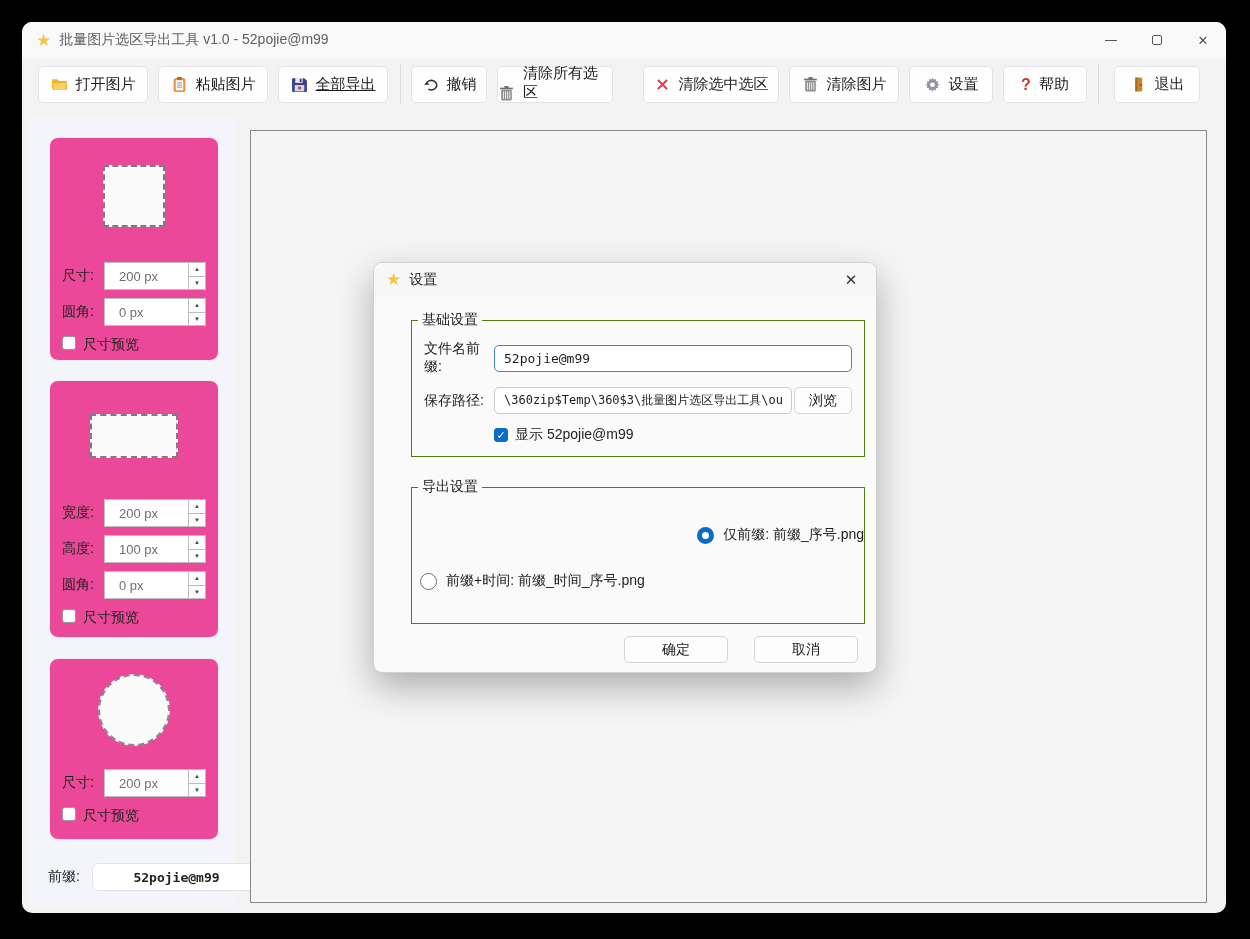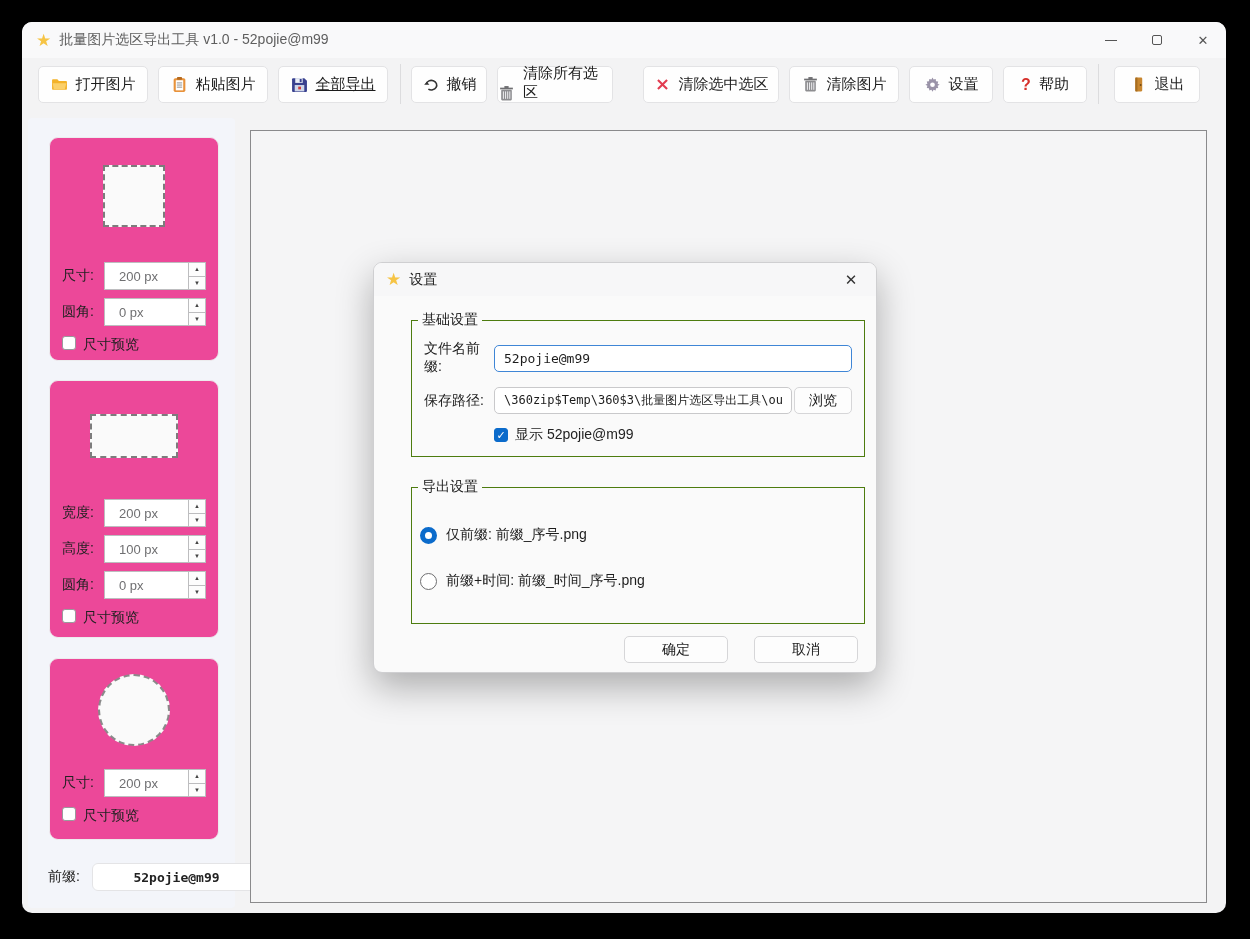--- a/index.html
+++ b/index.html
@@ -321,21 +321,21 @@
         </div>
       </div>
       <div class="dcbrow">
         <span class="cb checked">✓</span>
         <span class="cblabel">显示 52pojie@m99</span>
       </div>
     </fieldset>
 
     <fieldset class="group" style="top:215px;height:146px;">
       <legend>导出设置</legend>
-      <div class="radiorow" style="margin-top:30px;">
+      <div class="radiorow" style="margin-top:30px;justify-content:flex-end;">
         <span class="radio sel"></span>
         <span class="rlabel">仅前缀: 前缀_序号.png</span>
       </div>
       <div class="radiorow" style="margin-top:28px;">
         <span class="radio"></span>
         <span class="rlabel">前缀+时间: 前缀_时间_序号.png</span>
       </div>
     </fieldset>
 
     <div class="dfooter">

